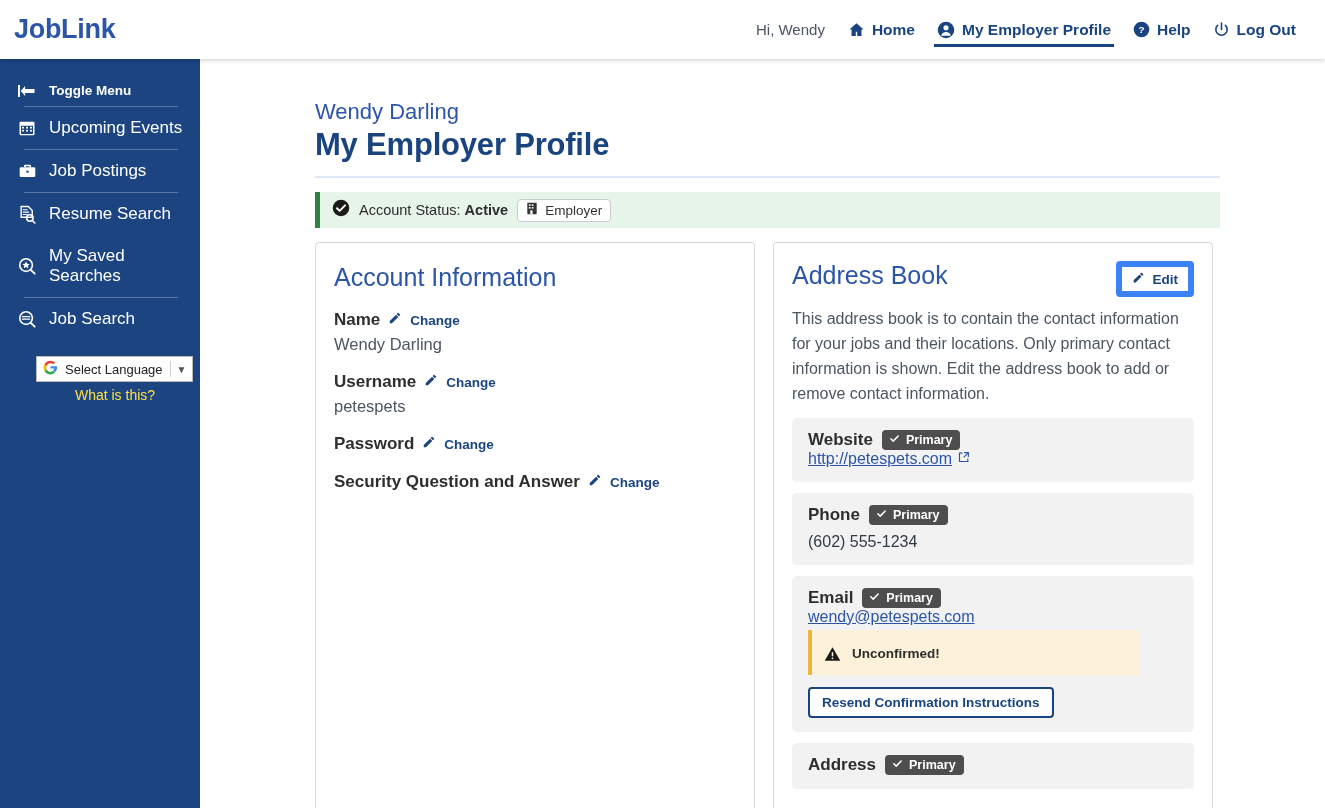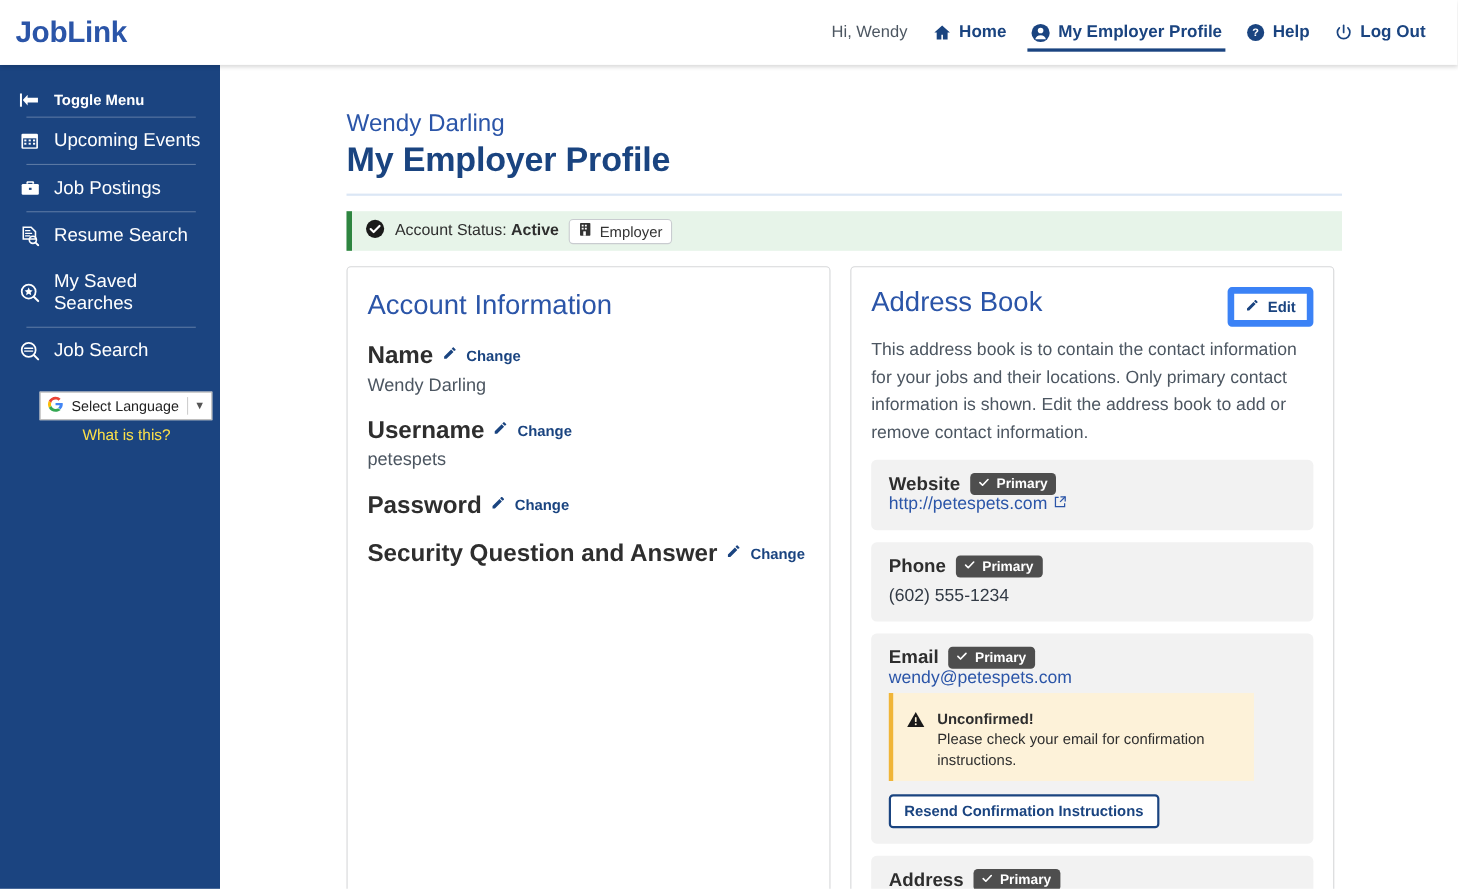--- a/index.html
+++ b/index.html
@@ -129,21 +129,21 @@
     display: inline-flex; align-items: center; gap: 8px;
     border: 6px solid #3b82f6; border-radius: 4px;
     background: #ffffff; color: #1a4480;
     font-size: 13.5px; font-weight: bold;
     padding: 4px 10px; cursor: pointer;
     font-family: "Liberation Sans", sans-serif;
   }
   
   .field { margin-top: 18px; }
   .field-label-row { display: flex; align-items: center; gap: 8px; }
-  .field-label { font-size: 22px; font-weight: bold; color: #2e2e2e; }
+  .field-label { font-size: 17px; font-weight: bold; color: #2e2e2e; }
   .change-link {
     font-size: 13.5px; font-weight: bold; color: #1a4480;
     text-decoration: none; cursor: pointer;
   }
   .field-value { font-size: 16.5px; color: #4c5661; margin-top: 5px; }
   .pw-alert {
     margin-top: 9px; background: #e1effa; border-left: 4px solid #2b7ce0;
     height: 30px; display: flex; align-items: center; gap: 11px;
     padding-left: 11px; width: 406px;
   }
@@ -161,21 +161,21 @@
   .contact-head { display: flex; align-items: center; gap: 9px; }
   .contact-label { font-size: 17px; font-weight: bold; color: #2e2e2e; }
   .primary-badge {
     display: inline-flex; align-items: center; gap: 6px;
     background: #4e4e4e; color: #ffffff; border-radius: 4px;
     font-size: 12.5px; font-weight: bold;
     padding: 3px 8px 3px 7px;
   }
   .contact-value { font-size: 16px; color: #323a45; margin-top: 8px; }
   .contact-link {
-    font-size: 16px; color: #2b55a8; 
+    font-size: 16px; color: #2b55a8; text-decoration: underline;
     display: inline-flex; align-items: center; gap: 5px; cursor: pointer;
   }
   .warn-box {
     margin-top: 4px; background: #fdf2d9; border-left: 4px solid #f0b537;
     padding: 16px 12px 9px 12px; display: flex; gap: 11px;
     width: 332px;
   }
   .warn-title { font-size: 13.5px; font-weight: bold; color: #2e2e2e; }
   .warn-body { font-size: 13.5px; color: #2e2e2e; line-height: 1.45; margin-top: 1px; }
   .resend-btn {
@@ -499,21 +499,20 @@
           <div class="warn-box">
             <span>
               <svg width="17" height="16" viewBox="0 0 24 22">
                   <path d="M12 1.6L23 20.6H1z" fill="#1a1a1a"></path>
                   <rect x="10.9" y="8" width="2.2" height="6.4" rx="1.1" fill="#fdf2d9"></rect>
                   <circle cx="12" cy="17.1" r="1.3" fill="#fdf2d9"></circle>
                 </svg>
             </span>
             <div>
               <div class="warn-title">Unconfirmed!</div>
-              <div class="warn-body">Please check your email for confirmation instructions.</div>
             </div>
           </div>
           <button class="resend-btn">Resend Confirmation Instructions</button>
         </div>
 
         <div class="contact-card">
           <div class="contact-head">
             <span class="contact-label">Address</span>
             <span class="primary-badge">
               <span>

